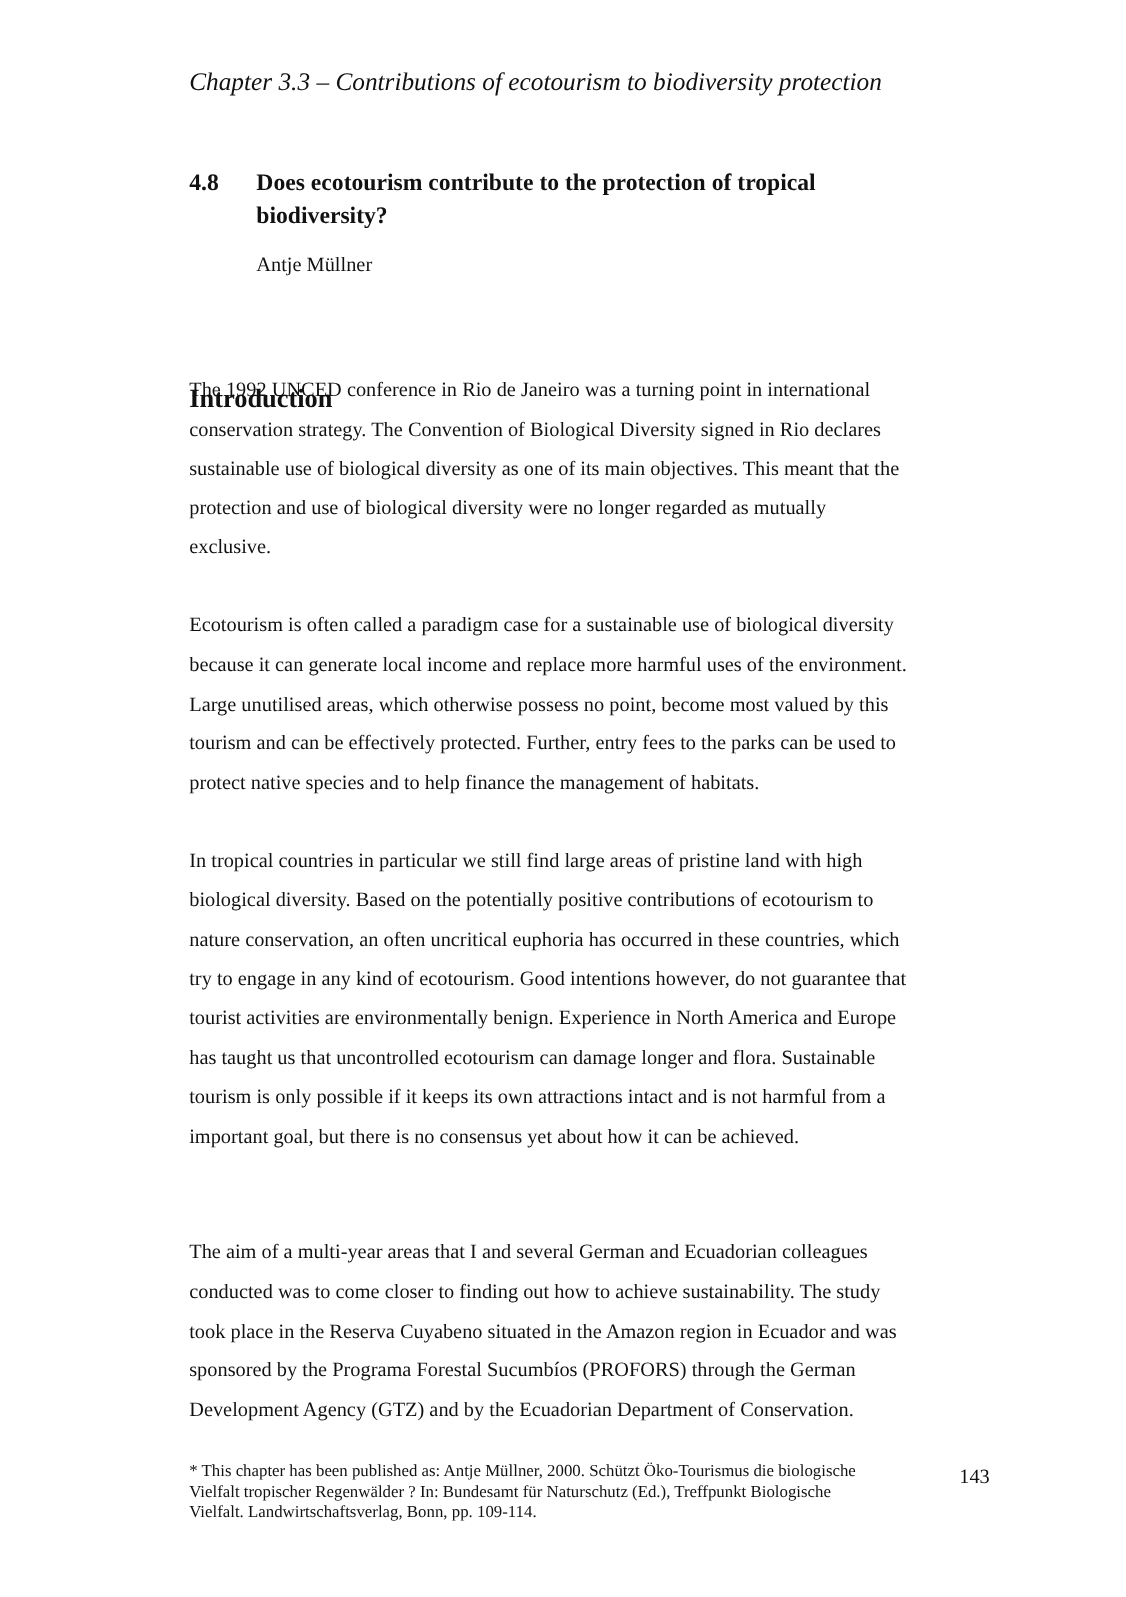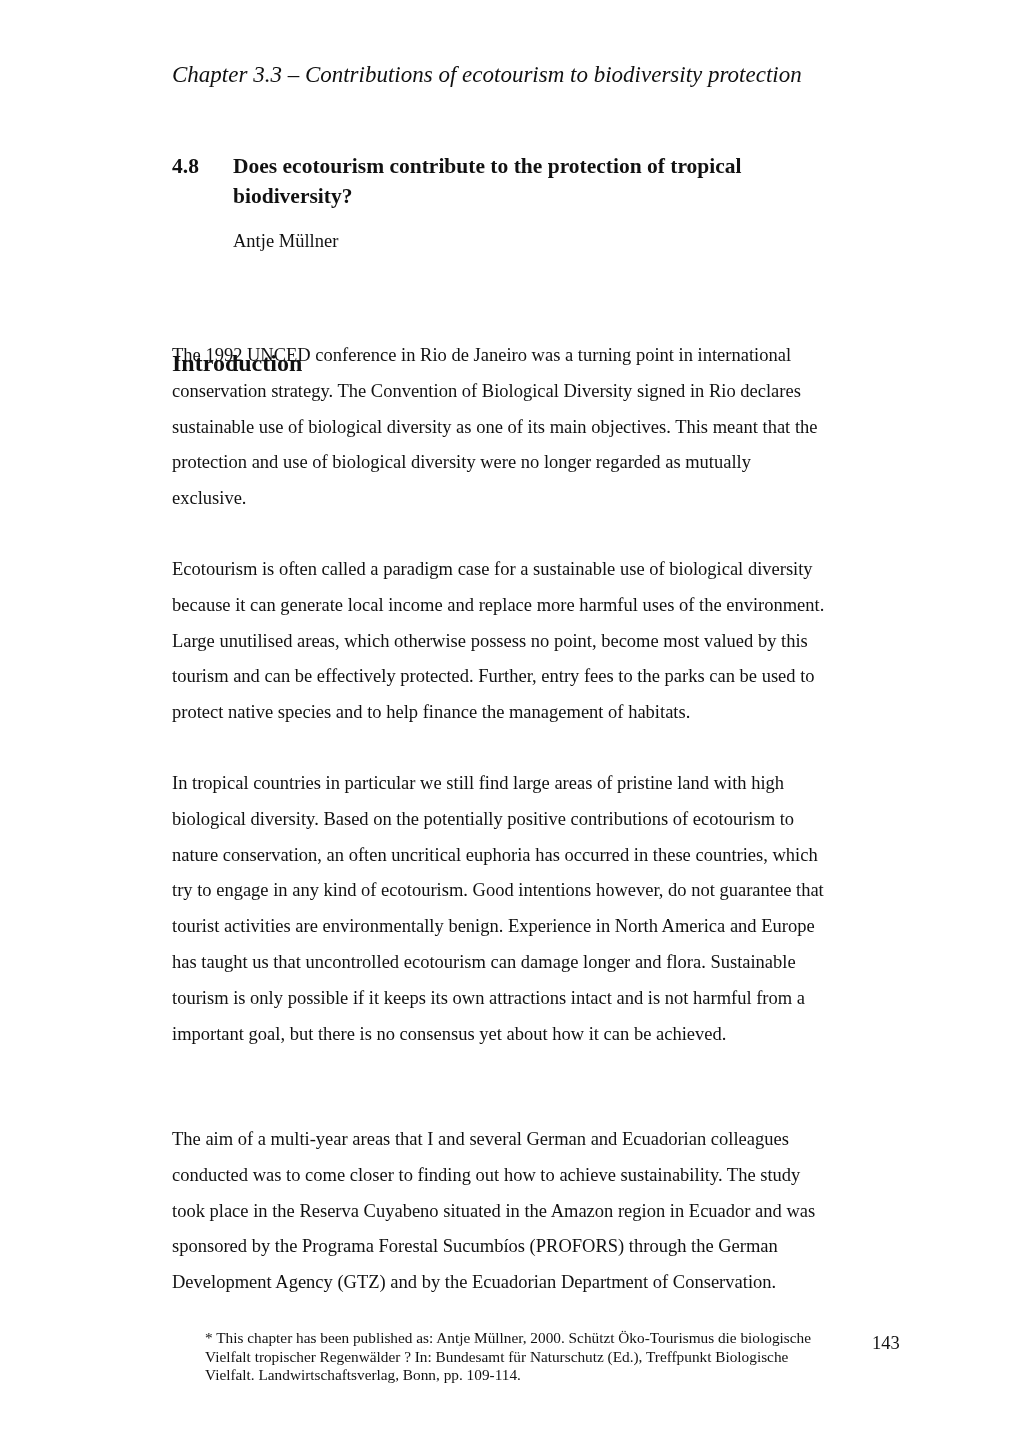--- a/index.html
+++ b/index.html
@@ -7,21 +7,21 @@
          font-family: "Liberation Serif", "DejaVu Serif", serif; color: #111; }
   .running-head { position: absolute; left: 172px; top: 62px; font-style: italic; font-size: 23px; white-space: nowrap; }
   .section-title { position: absolute; left: 172px; top: 151px; font-weight: bold; font-size: 21.5px; line-height: 30px; }
   .section-title .num { position: absolute; left: 0; top: 0; }
   .section-title .txt { position: absolute; left: 61px; top: 0; white-space: nowrap; }
   .author { position: absolute; left: 233px; top: 231px; font-size: 18.5px; white-space: nowrap; }
   .intro-heading { position: absolute; left: 172px; top: 302px; font-weight: bold; font-size: 24px; white-space: nowrap; margin-top: 48px; }
   .para { position: absolute; left: 172px; font-size: 18.5px; line-height: 35.8px; }
   .para .line { display: block; white-space: nowrap; }
   .footnote { position: absolute; left: 172px; top: 1329px; font-size: 15.3px; line-height: 18.5px; }
-  .footnote .line { display: block; white-space: nowrap; margin-left: 33px; }
+  .footnote .line { display: block; white-space: nowrap; }
   .page-number { position: absolute; left: 872px; top: 1333px; font-size: 18.5px; }
 </style>
 </head>
 <body>
 
 <div>
 
   <div class="running-head">Chapter 3.3 – Contributions of ecotourism to biodiversity protection</div>
 
   <div class="section-title">

